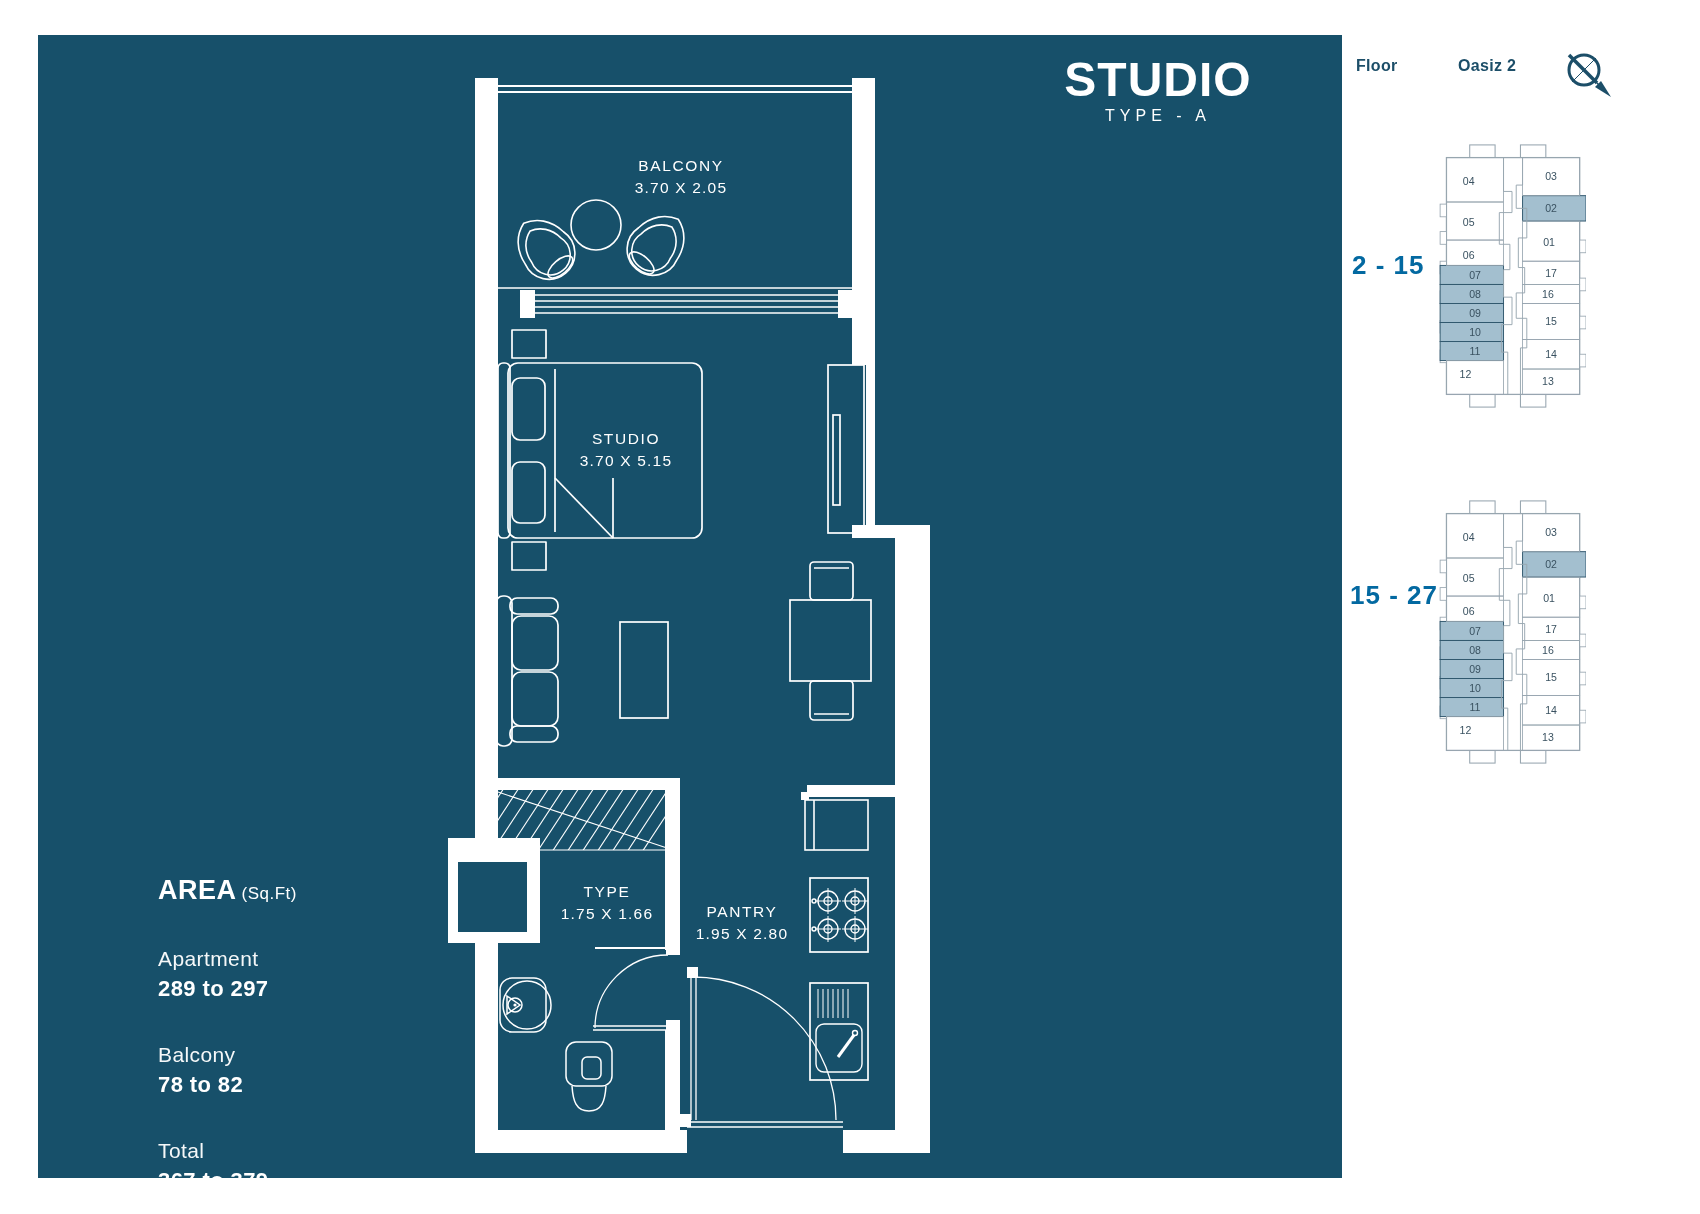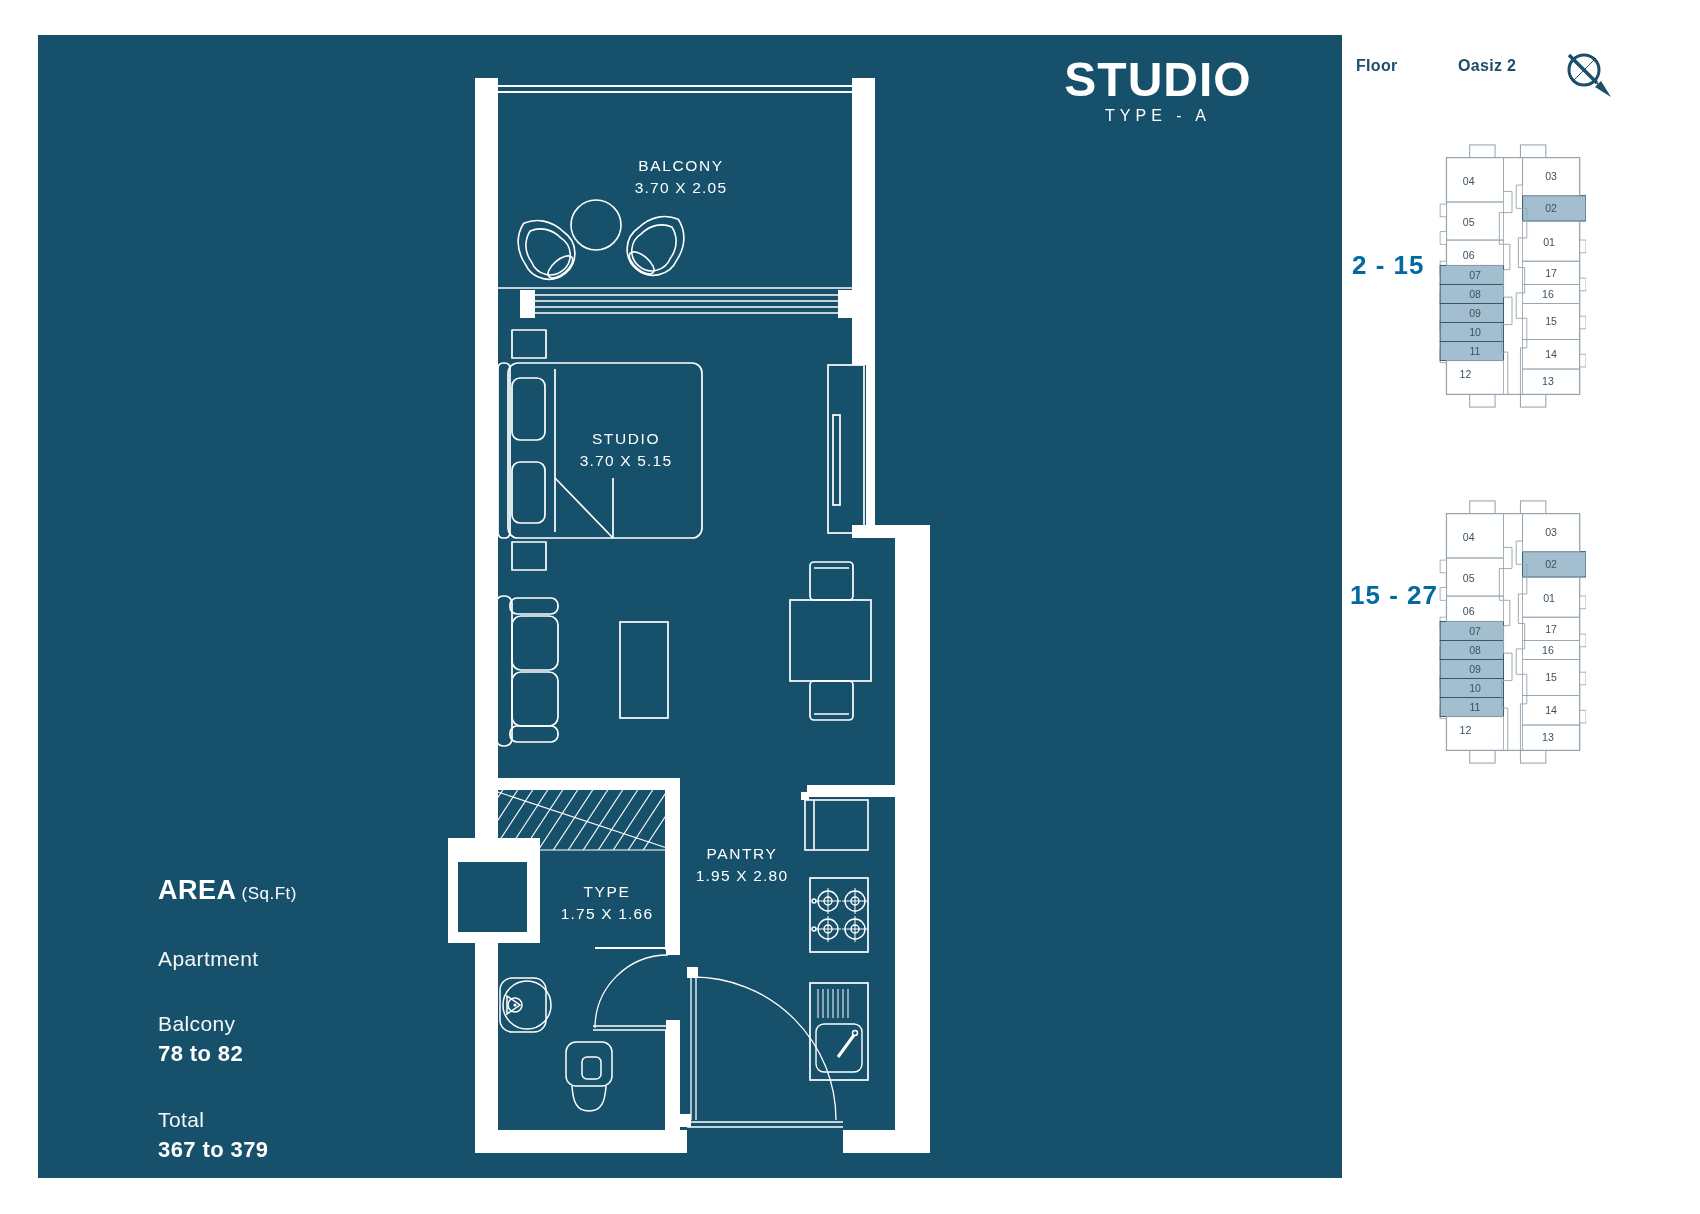--- a/index.html
+++ b/index.html
@@ -233,36 +233,37 @@
     <div class="rl-dims">3.70 X 2.05</div>
   </div>
   <div class="room-label" style="left:478px;top:393px;">
     <div class="rl-name">STUDIO</div>
     <div class="rl-dims">3.70 X 5.15</div>
   </div>
   <div class="room-label" style="left:459px;top:846px;">
     <div class="rl-name">TYPE</div>
     <div class="rl-dims">1.75 X 1.66</div>
   </div>
-  <div class="room-label" style="left:594px;top:808px;">
+  <div class="room-label" style="left:594px;top:866px;">
     <div class="rl-name">PANTRY</div>
     <div class="rl-dims">1.95 X 2.80</div>
   </div>
 
   <div class="title-block">
     <div class="title-main">STUDIO</div>
     <div class="title-sub">TYPE - A</div>
   </div>
 
   <div class="area-block">
     <div class="area-head">
       <span>AREA</span><span class="unit">(Sq.Ft)</span>
     </div>
     <div class="area-row">
       <div class="lbl">Apartment</div>
+      <div class="val">289 to 297</div>
     </div>
     <div class="area-row">
       <div class="lbl">Balcony</div>
       <div class="val">78 to 82</div>
     </div>
     <div class="area-row">
       <div class="lbl">Total</div>
       <div class="val">367 to 379</div>
     </div>
   </div>

